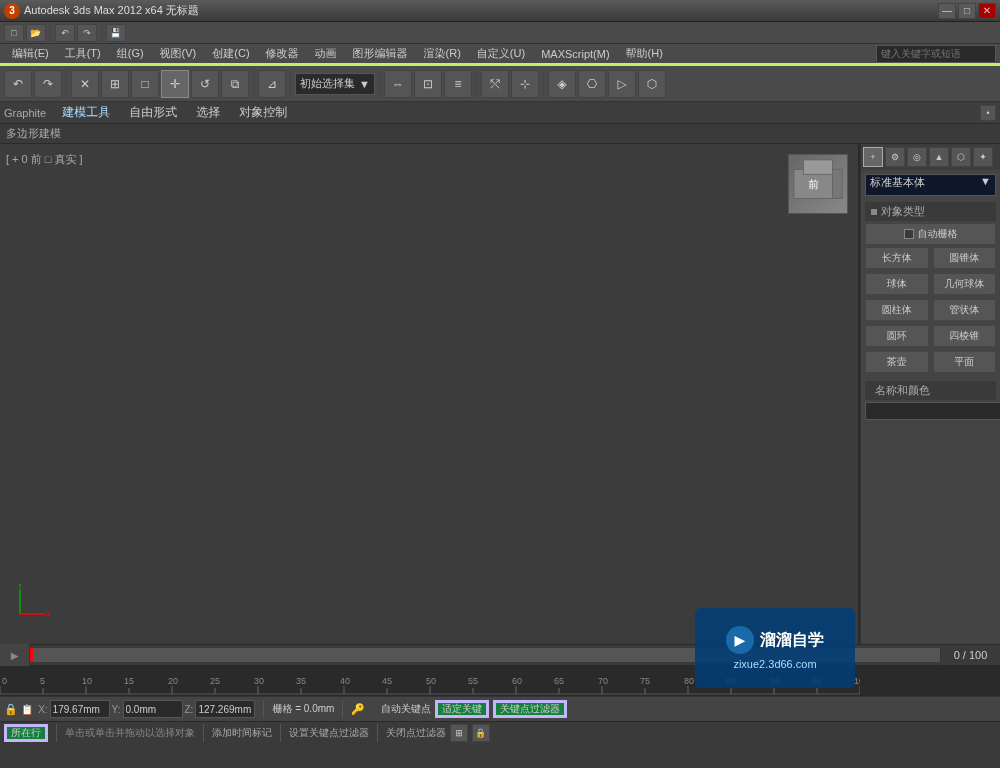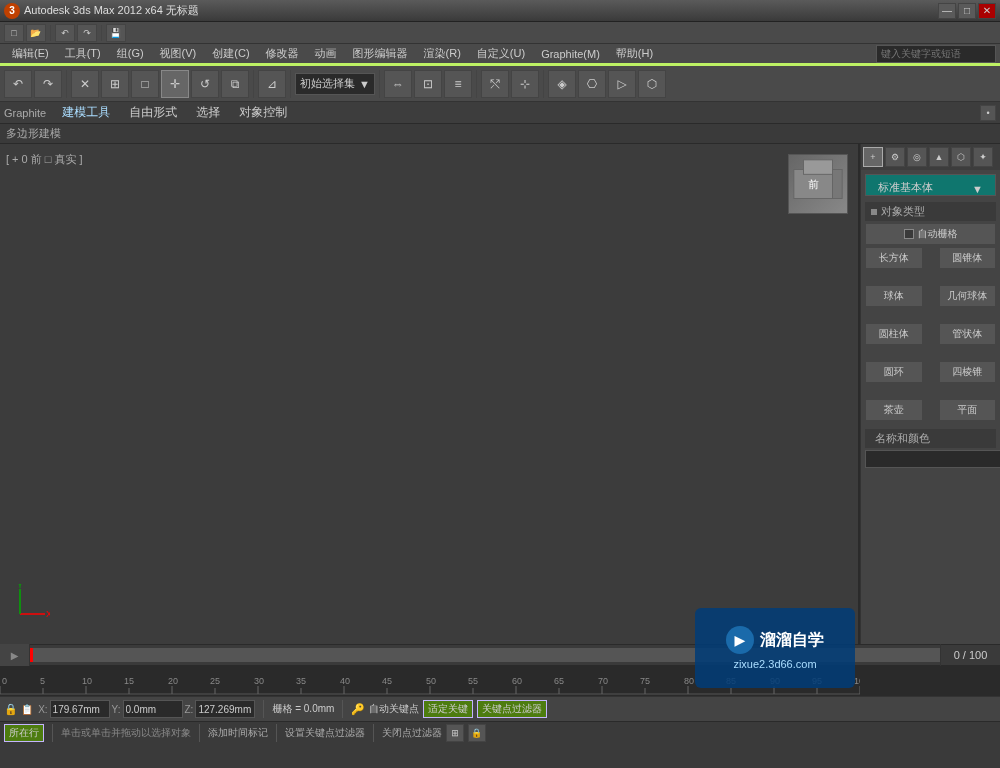--- a/index.html
+++ b/index.html
@@ -288,27 +288,27 @@
       align-items: center;
       justify-content: center;
       font-size: 9px;
       color: #ccc;
       cursor: pointer;
     }
     .panel-tab-btn.active { background: #666; border-color: #aaa; }
     #panel-dropdown {
       margin: 4px;
       height: 22px;
-      background: #0f766e;
+      background: #0f172a;
       border: 1px solid #555;
       color: #ccc;
       font-size: 11px;
-      padding: 0 12px;
-      display: flex;
-      align-items: flex-end;
+      padding: 0 4px;
+      display: flex;
+      align-items: flex-start;
       justify-content: space-between;
       cursor: pointer;
     }
     #panel-section {
       margin: 2px 4px;
     }
     .section-header {
       background: #3a3a3a;
       padding: 2px 6px;
       color: #aaa;
@@ -321,21 +321,21 @@
     }
     .section-header .dot {
       width: 6px;
       height: 6px;
       background: #888;
       display: inline-block;
     }
     .obj-types-grid {
       display: grid;
       grid-template-columns: 1fr 1fr;
-      gap: 16px;
+      gap: 4px;
       margin: 2px 0;
     }
     .obj-type-btn {
       background: #555;
       border: 1px solid #444;
       color: #ccc;
       font-size: 10px;
       padding: 3px 2px;
       text-align: center;
       cursor: pointer;
@@ -487,22 +487,22 @@
       background: #3a3a3a;
       display: flex;
       align-items: center;
       padding: 0 4px;
       gap: 4px;
       font-size: 10px;
       color: #aaa;
       border-top: 1px solid #2a2a2a;
     }
     .bottom-btn {
-      background: #4d7c0f;
-      border: 1px solid #c4b5fd;
+      background: #15803d;
+      border: 3px solid #c4b5fd;
       color: #ccc;
       font-size: 10px;
       padding: 1px 4px;
       cursor: pointer;
       height: 18px;
       display: flex;
       align-items: center;
     }
     .bottom-icon-btn {
       width: 18px;
@@ -588,21 +588,21 @@
   <div class="menu-item">编辑(E)</div>
   <div class="menu-item">工具(T)</div>
   <div class="menu-item">组(G)</div>
   <div class="menu-item">视图(V)</div>
   <div class="menu-item">创建(C)</div>
   <div class="menu-item">修改器</div>
   <div class="menu-item">动画</div>
   <div class="menu-item">图形编辑器</div>
   <div class="menu-item">渲染(R)</div>
   <div class="menu-item">自定义(U)</div>
-  <div class="menu-item">Graphite(M)</div>
+  <div class="menu-item">MAXScript(M)</div>
   <div class="menu-item">帮助(H)</div>
   <div class="menu-search">
     <input type="text" placeholder="键入关键字或短语" style="">
   </div>
 </div>
 
 <div id="main-toolbar">
   <div class="tb-btn">↶</div>
   <div class="tb-btn">↷</div>
   <div class="tb-separator"></div>
@@ -798,21 +798,21 @@
     <input class="status-input" type="text" value="179.67mm" style="">
     <span class="status-label">Y:</span>
     <input class="status-input" type="text" value="0.0mm" style="">
     <span class="status-label">Z:</span>
     <input class="status-input" type="text" value="127.269mm" style="">
   </div>
   <div class="status-separator"></div>
   <span style="font-size:10px;">栅格 = 0.0mm</span>
   <div class="status-separator"></div>
   <span>🔑</span>
-  <span style="font-size:10px;">自动关键点</span>
+  <span style="font-size:10px;margin-left:12px;">自动关键点</span>
   <div class="bottom-btn">适定关键</div>
   <div class="bottom-btn">关键点过滤器</div>
 </div>
 
 <div id="bottom-bar">
   <div class="bottom-btn">所在行</div>
   <div class="status-separator"></div>
   <span style="font-size:10px; color:#888;">单击或单击并拖动以选择对象</span>
   <div class="status-separator"></div>
   <span style="font-size:10px;">添加时间标记</span>

